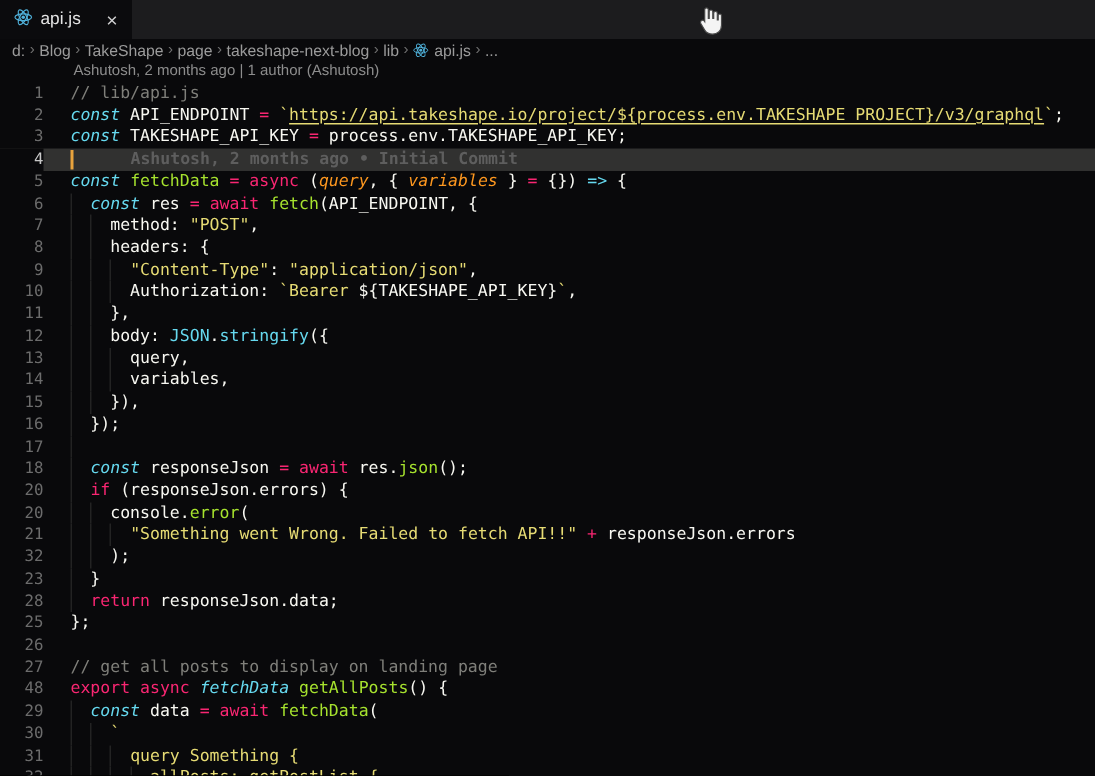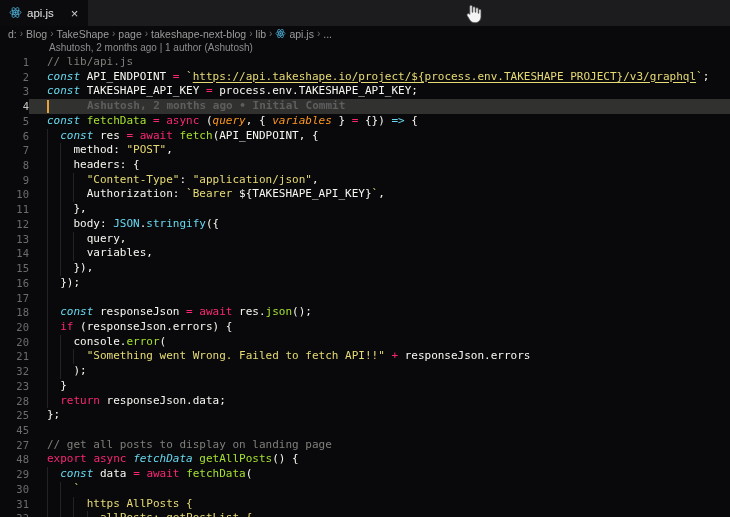--- a/index.html
+++ b/index.html
@@ -123,26 +123,26 @@
       <div class="line"><span class="ln">16</span><span class="codecol"><i class="guide" style="left: 0px;"></i><span class="tk-txt">  });</span></span></div>
       <div class="line"><span class="ln">17</span><span class="codecol"><i class="guide" style="left: 0px;"></i></span></div>
       <div class="line"><span class="ln">18</span><span class="codecol"><i class="guide" style="left: 0px;"></i><span class="tk-txt">  </span><span class="tk-kwd">const</span><span class="tk-txt"> responseJson </span><span class="tk-op">=</span><span class="tk-txt"> </span><span class="tk-op">await</span><span class="tk-txt"> res.</span><span class="tk-fn">json</span><span class="tk-txt">();</span></span></div>
       <div class="line"><span class="ln">20</span><span class="codecol"><i class="guide" style="left: 0px;"></i><span class="tk-txt">  </span><span class="tk-op">if</span><span class="tk-txt"> (responseJson.errors) {</span></span></div>
       <div class="line"><span class="ln">20</span><span class="codecol"><i class="guide" style="left: 0px;"></i><i class="guide" style="left: 13.24px;"></i><span class="tk-txt">    console.</span><span class="tk-fn">error</span><span class="tk-txt">(</span></span></div>
       <div class="line"><span class="ln">21</span><span class="codecol"><i class="guide" style="left: 0px;"></i><i class="guide" style="left: 13.24px;"></i><i class="guide" style="left: 26.48px;"></i><span class="tk-txt">      </span><span class="tk-str">"Something went Wrong. Failed to fetch API!!"</span><span class="tk-txt"> </span><span class="tk-op">+</span><span class="tk-txt"> responseJson.errors</span></span></div>
       <div class="line"><span class="ln">32</span><span class="codecol"><i class="guide" style="left: 0px;"></i><i class="guide" style="left: 13.24px;"></i><span class="tk-txt">    );</span></span></div>
       <div class="line"><span class="ln">23</span><span class="codecol"><i class="guide" style="left: 0px;"></i><span class="tk-txt">  }</span></span></div>
       <div class="line"><span class="ln">28</span><span class="codecol"><i class="guide" style="left: 0px;"></i><span class="tk-txt">  </span><span class="tk-op">return</span><span class="tk-txt"> responseJson.data;</span></span></div>
       <div class="line"><span class="ln">25</span><span class="codecol"><span class="tk-txt">};</span></span></div>
-      <div class="line"><span class="ln">45</span><span class="codecol"></span></div>
+      <div class="line"><span class="ln">26</span><span class="codecol"></span></div>
       <div class="line"><span class="ln">27</span><span class="codecol"><span class="tk-cm">// get all posts to display on landing page</span></span></div>
       <div class="line"><span class="ln">48</span><span class="codecol"><span class="tk-op">export</span><span class="tk-txt"> </span><span class="tk-op">async</span><span class="tk-txt"> </span><span class="tk-kwd">fetchData</span><span class="tk-txt"> </span><span class="tk-fn">getAllPosts</span><span class="tk-txt">() {</span></span></div>
       <div class="line"><span class="ln">29</span><span class="codecol"><i class="guide" style="left: 0px;"></i><span class="tk-txt">  </span><span class="tk-kwd">const</span><span class="tk-txt"> data </span><span class="tk-op">=</span><span class="tk-txt"> </span><span class="tk-op">await</span><span class="tk-txt"> </span><span class="tk-fn">fetchData</span><span class="tk-txt">(</span></span></div>
       <div class="line"><span class="ln">30</span><span class="codecol"><i class="guide" style="left: 0px;"></i><i class="guide" style="left: 13.24px;"></i><span class="tk-txt">    </span><span class="tk-str">`</span></span></div>
-      <div class="line"><span class="ln">31</span><span class="codecol"><i class="guide" style="left: 0px;"></i><i class="guide" style="left: 13.24px;"></i><i class="guide" style="left: 26.48px;"></i><span class="tk-txt">      </span><span class="tk-str">https AllPosts {</span></span></div>
+      <div class="line"><span class="ln">31</span><span class="codecol"><i class="guide" style="left: 0px;"></i><i class="guide" style="left: 13.24px;"></i><i class="guide" style="left: 26.48px;"></i><span class="tk-txt">      </span><span class="tk-str">query Something {</span></span></div>
       <div class="line"><span class="ln">32</span><span class="codecol"><i class="guide" style="left: 0px;"></i><i class="guide" style="left: 13.24px;"></i><i class="guide" style="left: 26.48px;"></i><i class="guide" style="left: 39.72px;"></i><span class="tk-txt">        </span><span class="tk-str">allPosts: getPostList {</span></span></div>
     </div>
 
   <div class="mouse">
     <svg width="16" height="20" viewBox="0 0 16 19.5">
       <path d="M5 1 a1.2 1.2 0 0 1 1.2 1.2 V8 h.6 V3.6 a1.2 1.2 0 0 1 2.4 0 V8 h.6 V4.6 a1.2 1.2 0 0 1 2.4 0 V9 h.6 V6.2 a1.1 1.1 0 0 1 2.2 0 V12.5 C15 16 12.5 18.5 9 18.5 C6.5 18.5 4.9 17.6 3.8 15.8 L1.2 11.4 c-.4-.7-.2-1.6.5-2 .6-.4 1.4-.2 1.9.4 l.2.3 V2.2 A1.2 1.2 0 0 1 5 1 Z" fill="#f4f4f4" stroke="#4a4a4a" stroke-width="0.8"></path>
     </svg>
   </div>
 
 </div>

